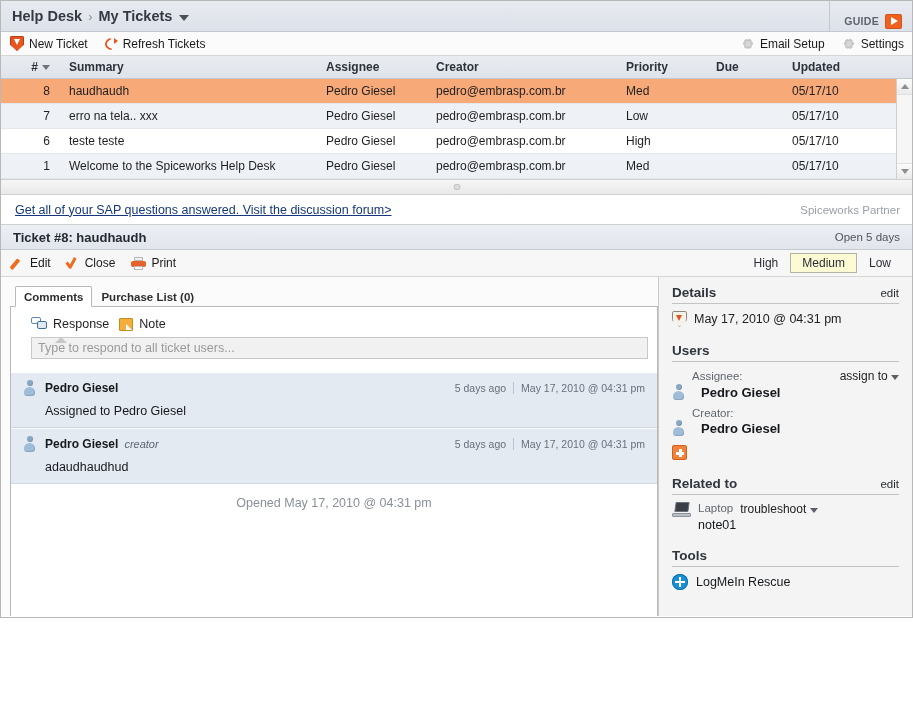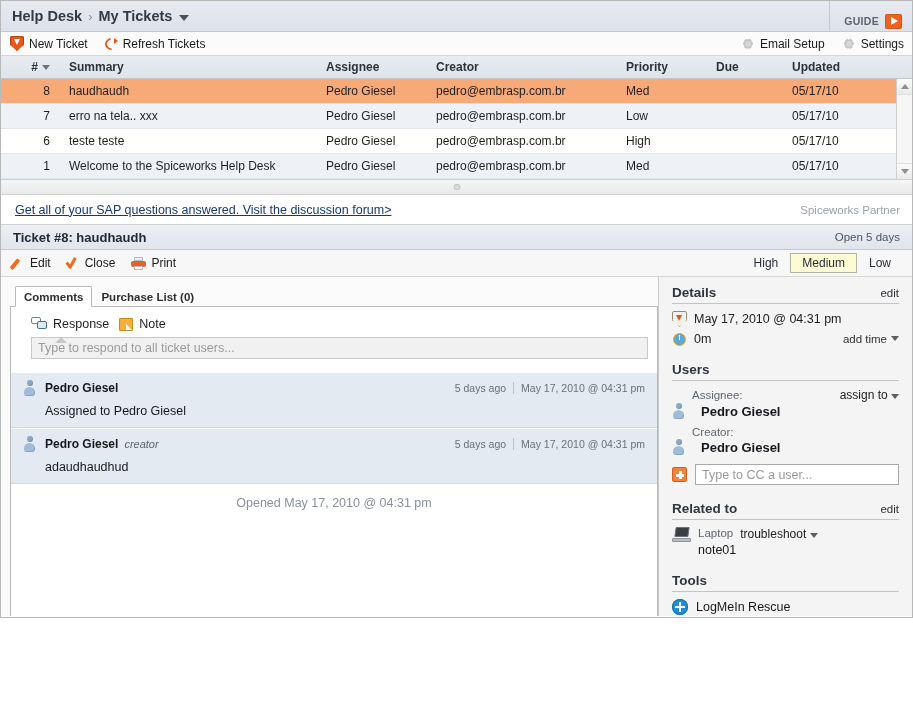--- a/index.html
+++ b/index.html
@@ -784,31 +784,20 @@
         <span class="sb-title">Details</span>
         <span class="sb-edit">edit</span>
       </div>
       <div class="sb-line">
         <span class="ico-ticket">
             <span class="sh"></span>
             <span class="ar"></span>
           </span>
         <span class="txt">May 17, 2010 @ 04:31 pm</span>
       </div>
-      <div class="sb-line">
-        <span class="ico-clock">
-            <span class="face"></span>
-            <span class="hand"></span>
-          </span>
-        <span class="txt">0m</span>
-        <span class="right-link">
-          <span>add time</span>
-          <span class="mini-caret"></span>
-        </span>
-      </div>
 
       <div class="sb-section">
         <div class="sb-section-head">
           <span class="sb-title">Users</span>
         </div>
         <div class="sb-label-row">
           <span class="lab">Assignee:</span>
           <span class="right-link">
             <span>assign to</span>
             <span class="mini-caret"></span>
@@ -826,21 +815,20 @@
         </div>
         <div class="sb-user-row">
           <span class="ico-user">
               <span class="head"></span>
               <span class="torso"></span>
             </span>
           <span class="sb-user-name">Pedro Giesel</span>
         </div>
         <div class="cc-row">
           <span class="ico-plus"></span>
-          <span class="cc-input">Type to CC a user...</span>
         </div>
       </div>
 
       <div class="sb-section">
         <div class="sb-section-head">
           <span class="sb-title">Related to</span>
           <span class="sb-edit">edit</span>
         </div>
         <div class="related-row">
           <span class="ico-laptop">

